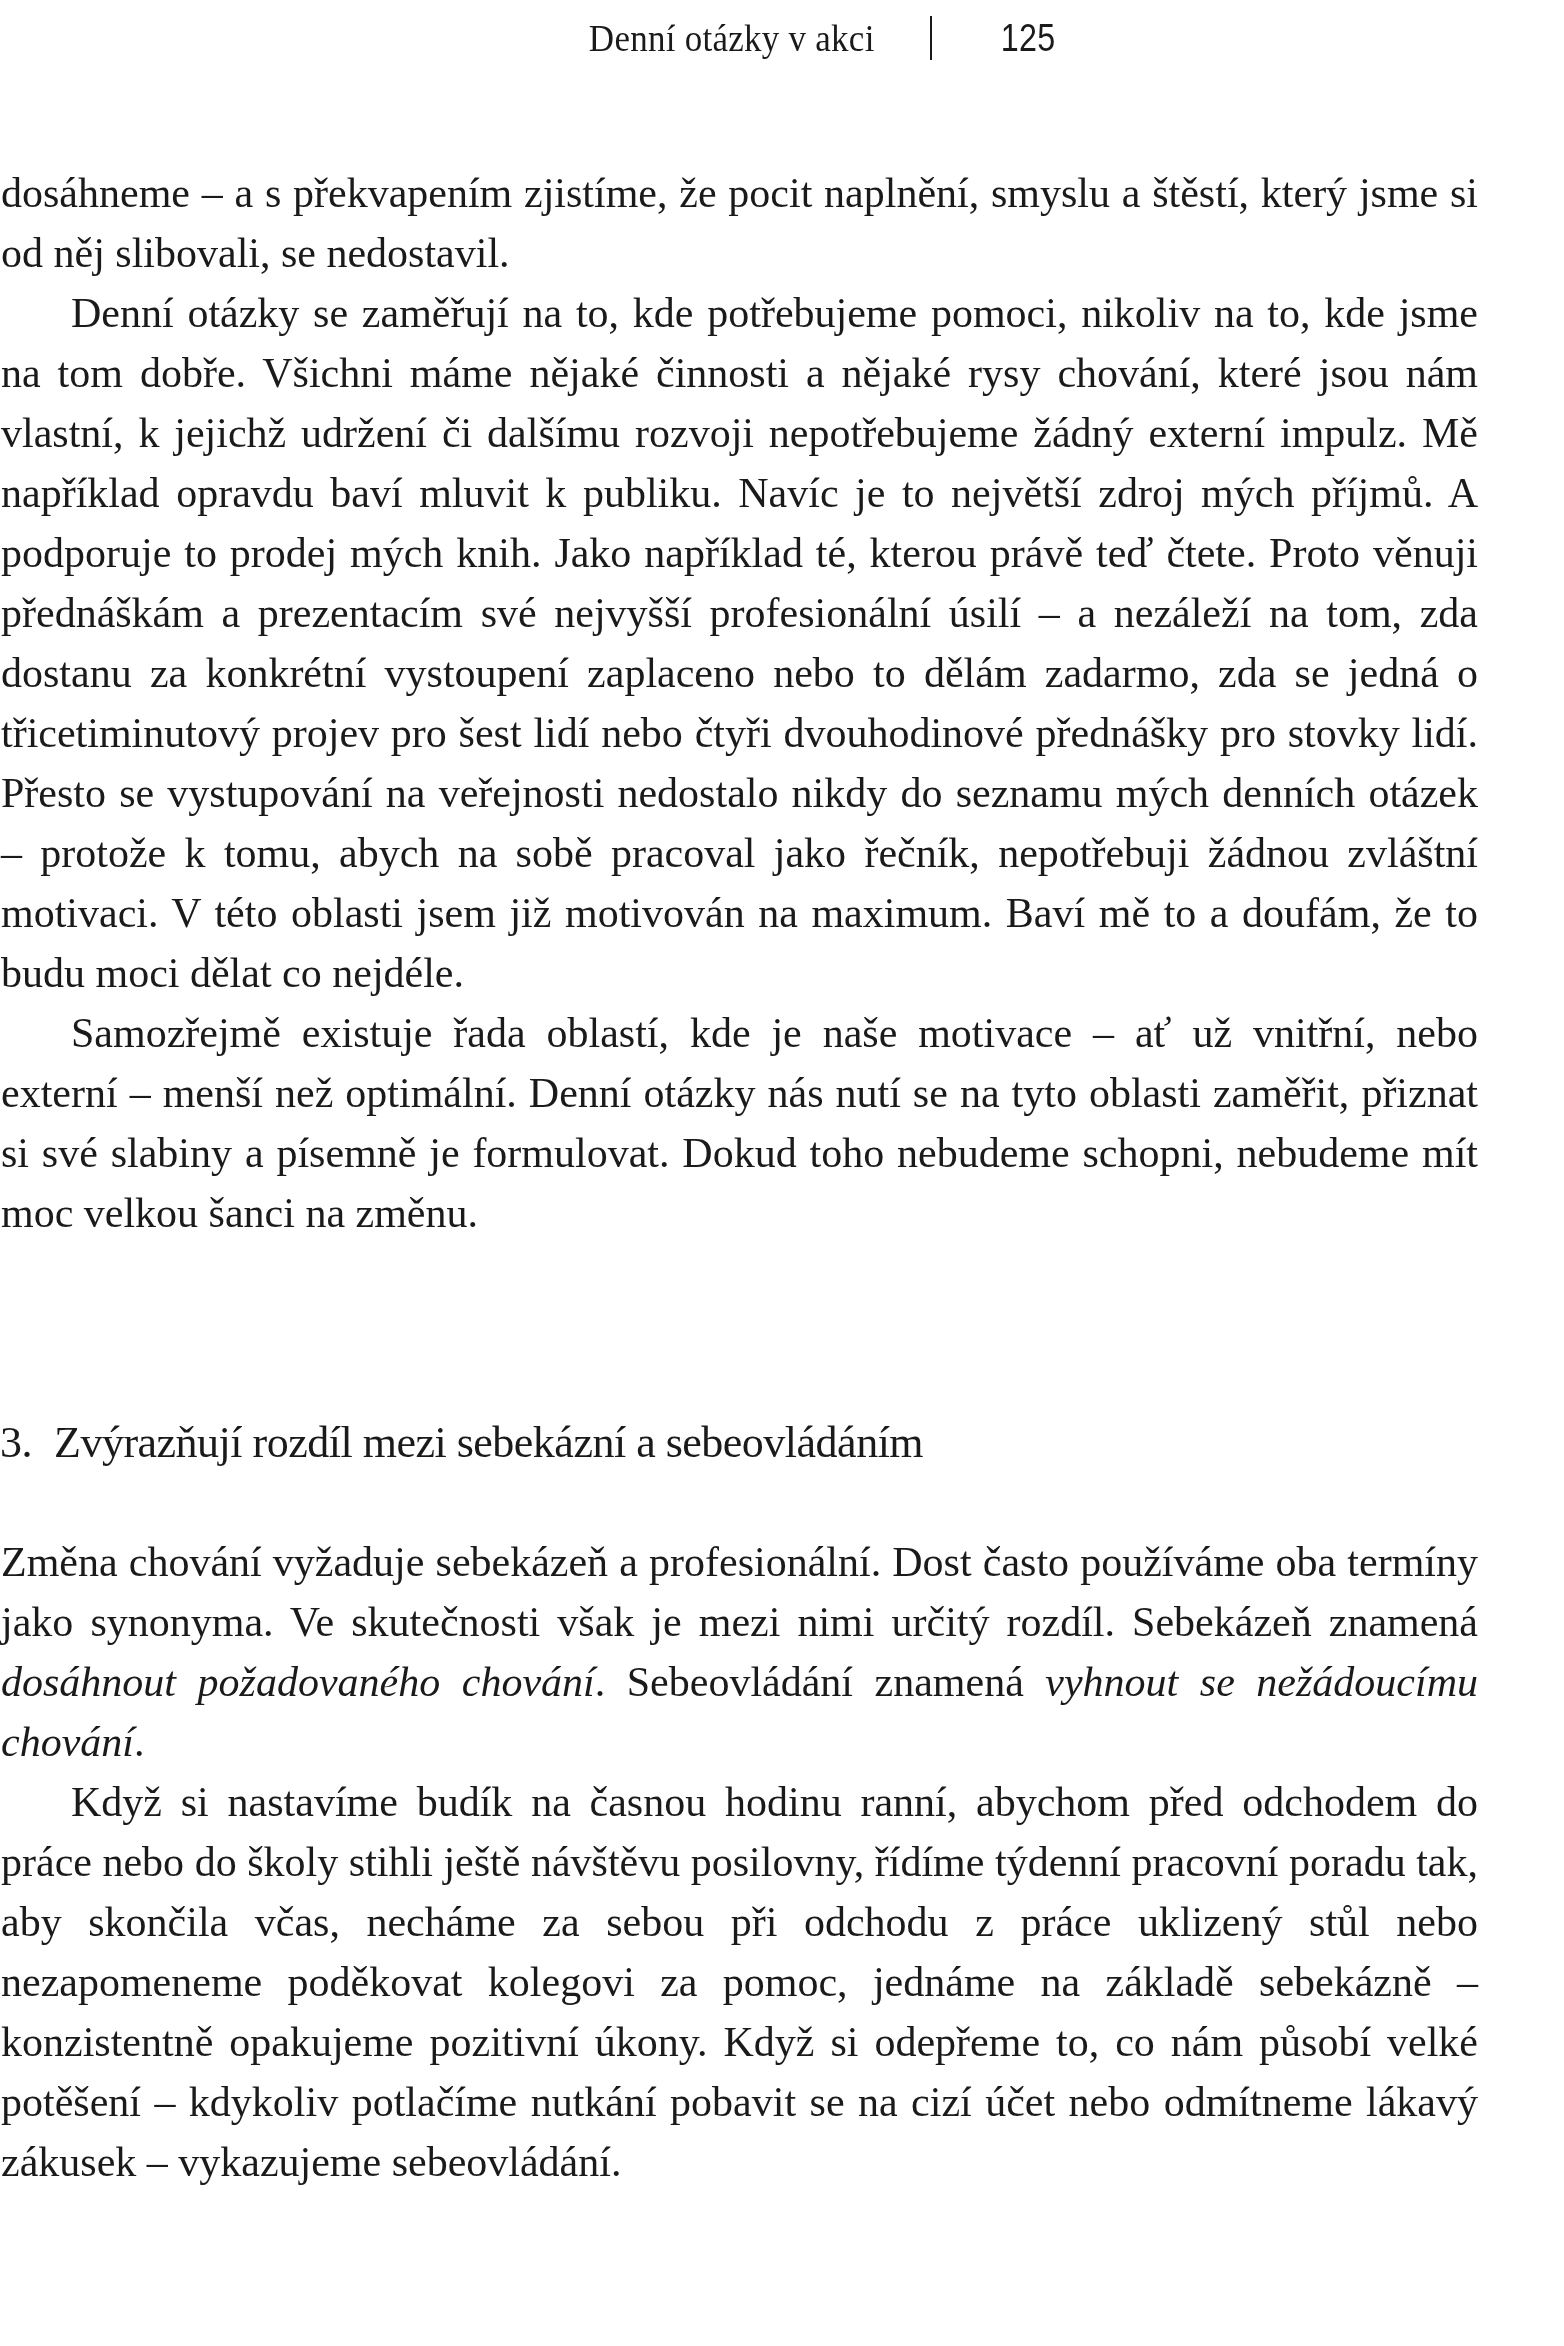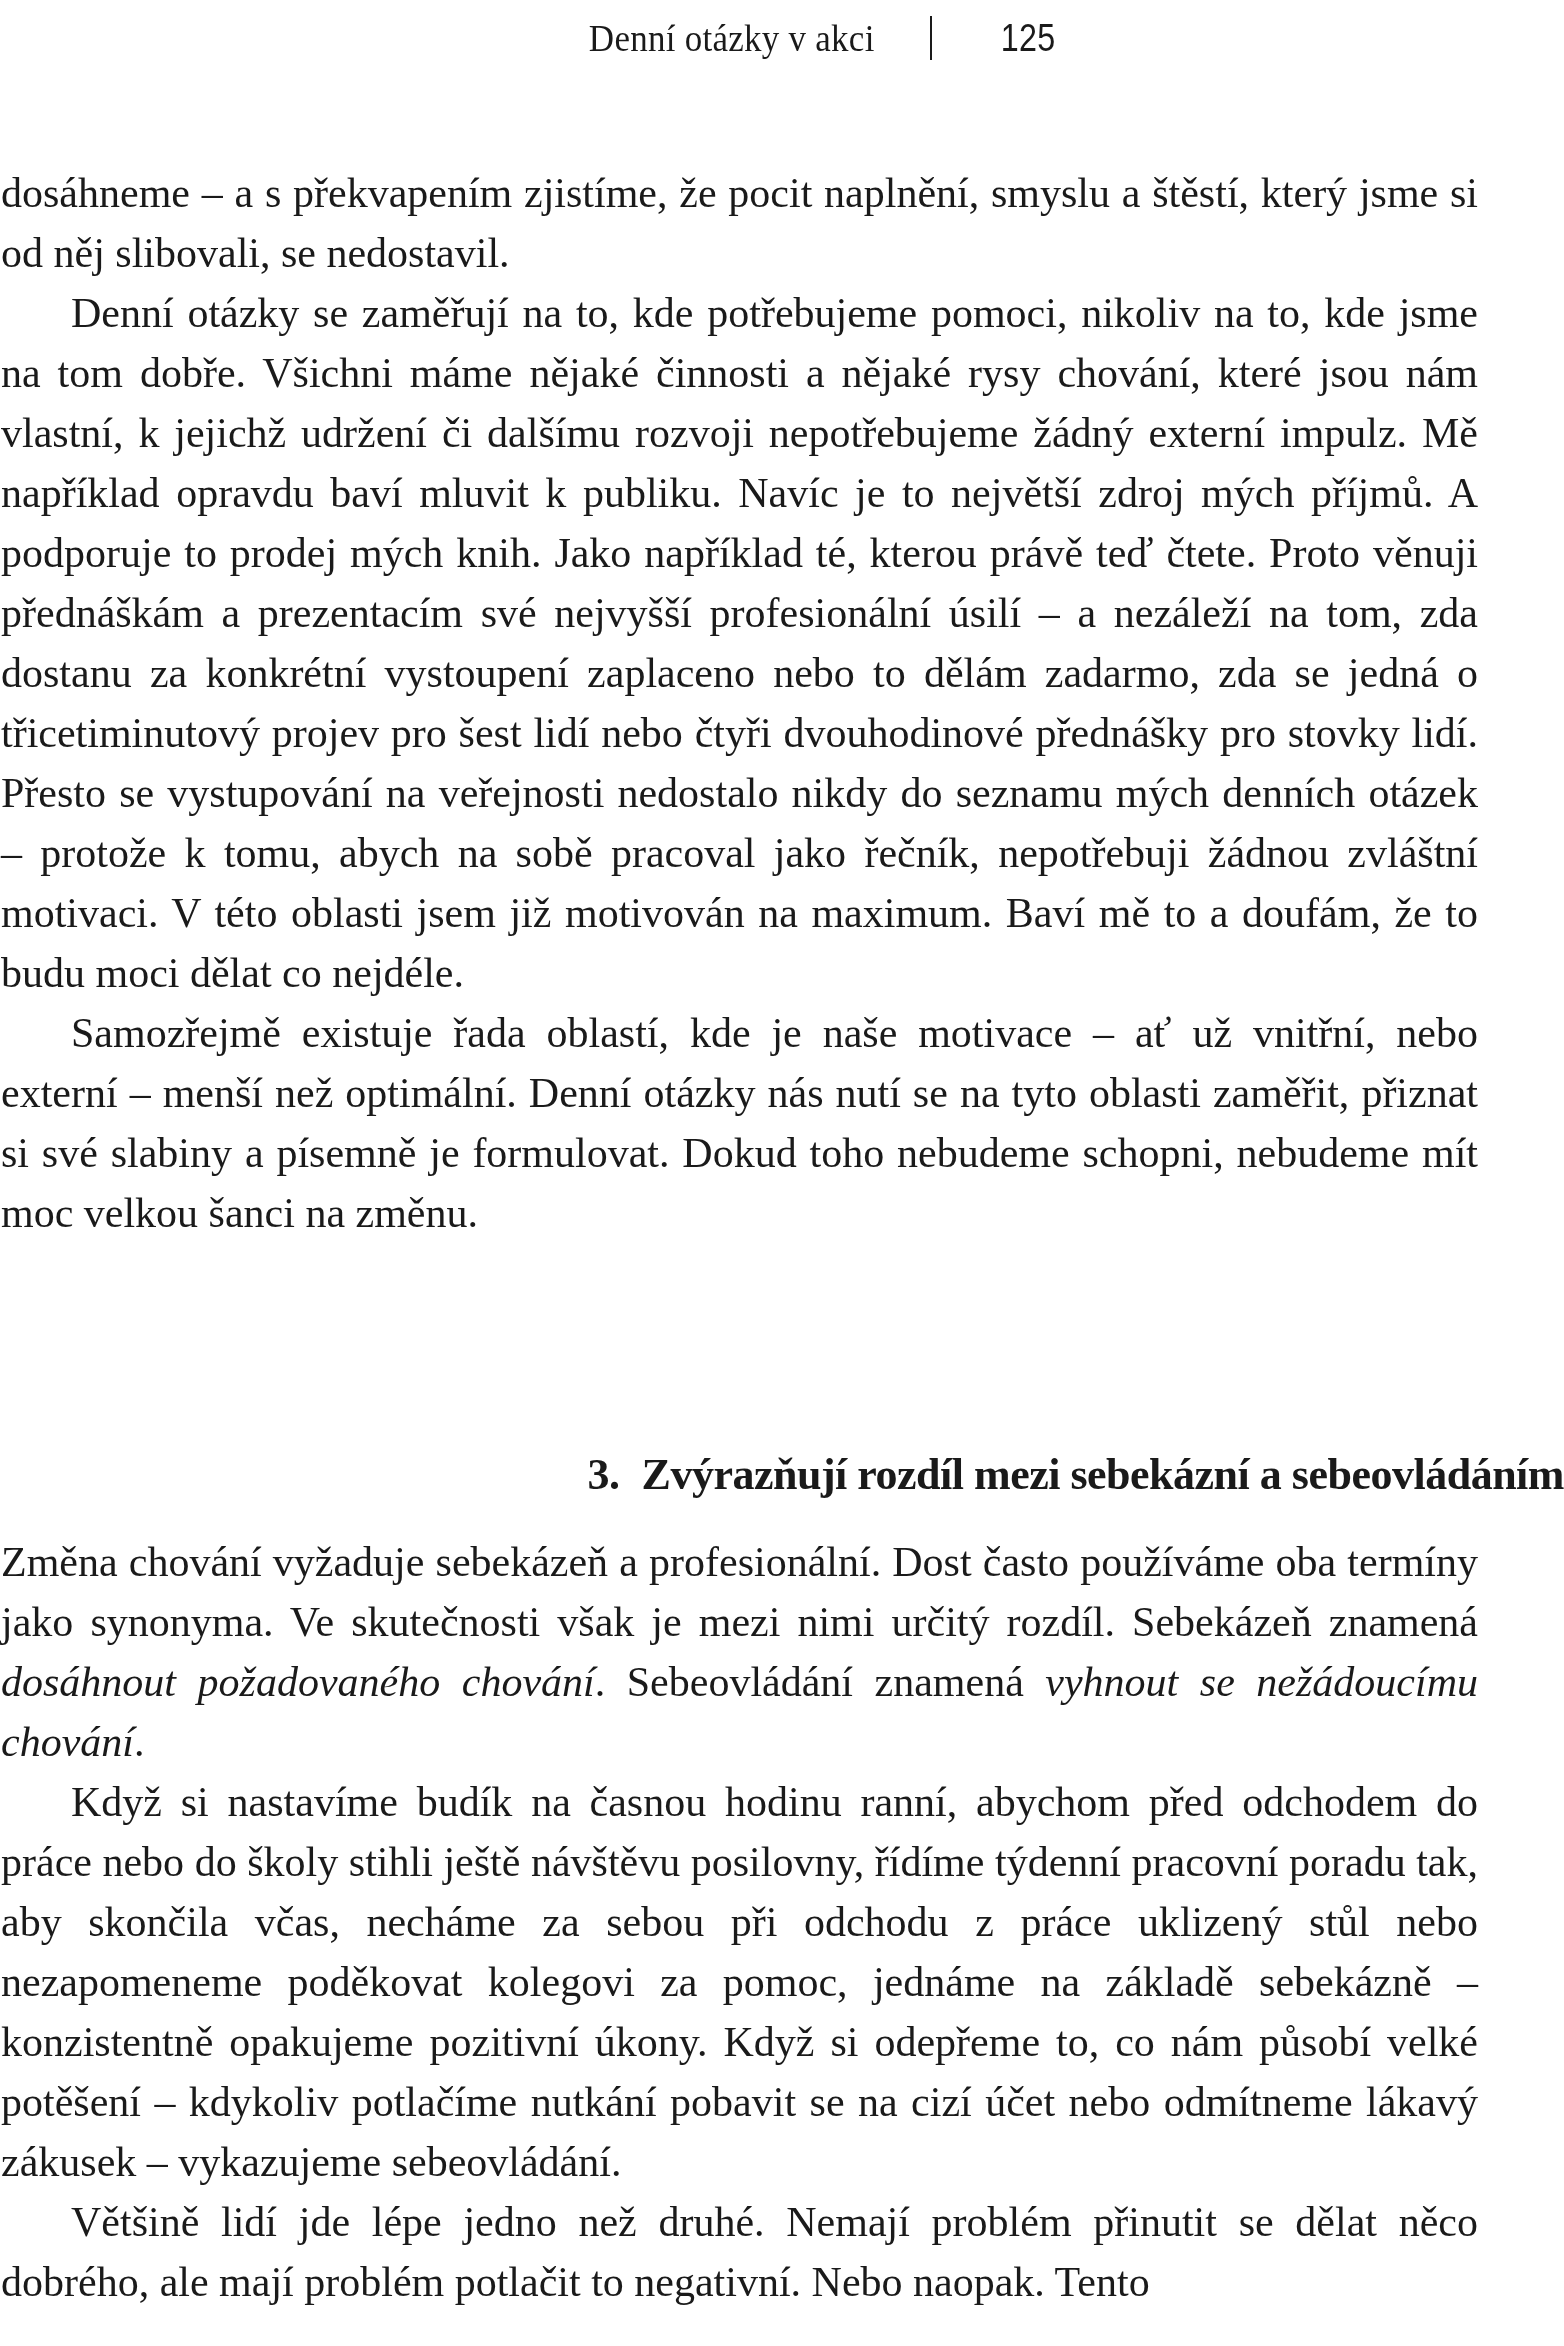--- a/index.html
+++ b/index.html
@@ -61,26 +61,25 @@
     text-indent: 70px;
   }
   .body-text p.noindent {
     text-indent: 0;
   }
   .section-heading {
     position: absolute;
     left: 0;
     width: 1564px;
     top: 1413px;
-    text-align: right;
-    font-weight: bold;
+    text-align: left;
+    font-weight: normal;
     font-size: 44px;
     line-height: 60px;
     letter-spacing: -0.5px;
-    margin-top: 32px;
   }
   .section-heading .num {
     margin-right: 22px;
   }
   .body-text-2 {
     top: 1532px;
   }
   em {
     font-style: italic;
     margin-top: 47px;
@@ -101,15 +100,14 @@
   <p>Samozřejmě existuje řada oblastí, kde je naše motivace – ať už vnitřní, nebo externí – menší než optimální. Denní otázky nás nutí se na tyto oblasti zaměřit, přiznat si své slabiny a písemně je formulovat. Dokud toho nebudeme schopni, nebudeme mít moc velkou šanci na změnu.</p>
 </div>
 
 <div class="section-heading">
   <span class="num">3.</span><span>Zvýrazňují rozdíl mezi sebekázní a sebeovládáním</span>
 </div>
 
 <div class="body-text body-text-2">
   <p class="noindent"><span>Změna chování vyžaduje sebekázeň a profesionální. Dost často používáme oba termíny jako synonyma. Ve skutečnosti však je mezi nimi určitý rozdíl. Sebekázeň znamená </span><em>dosáhnout požadovaného chování</em><span>. Sebeovládání znamená </span><em>vyhnout se nežádoucímu chování</em><span>.</span></p>
   <p>Když si nastavíme budík na časnou hodinu ranní, abychom před odchodem do práce nebo do školy stihli ještě návštěvu posilovny, řídíme týdenní pracovní poradu tak, aby skončila včas, necháme za sebou při odchodu z práce uklizený stůl nebo nezapomeneme poděkovat kolegovi za pomoc, jednáme na základě sebekázně – konzistentně opakujeme pozitivní úkony. Když si odepřeme to, co nám působí velké potěšení – kdykoliv potlačíme nutkání pobavit se na cizí účet nebo odmítneme lákavý zákusek – vykazujeme sebeovládání.</p>
-  <p>Většině lidí jde lépe jedno než druhé. Nemají problém přinutit se dělat něco dobrého, ale mají problém potlačit to negativní. Nebo naopak. Tento</p>
 </div>
 
 
 </body></html>

